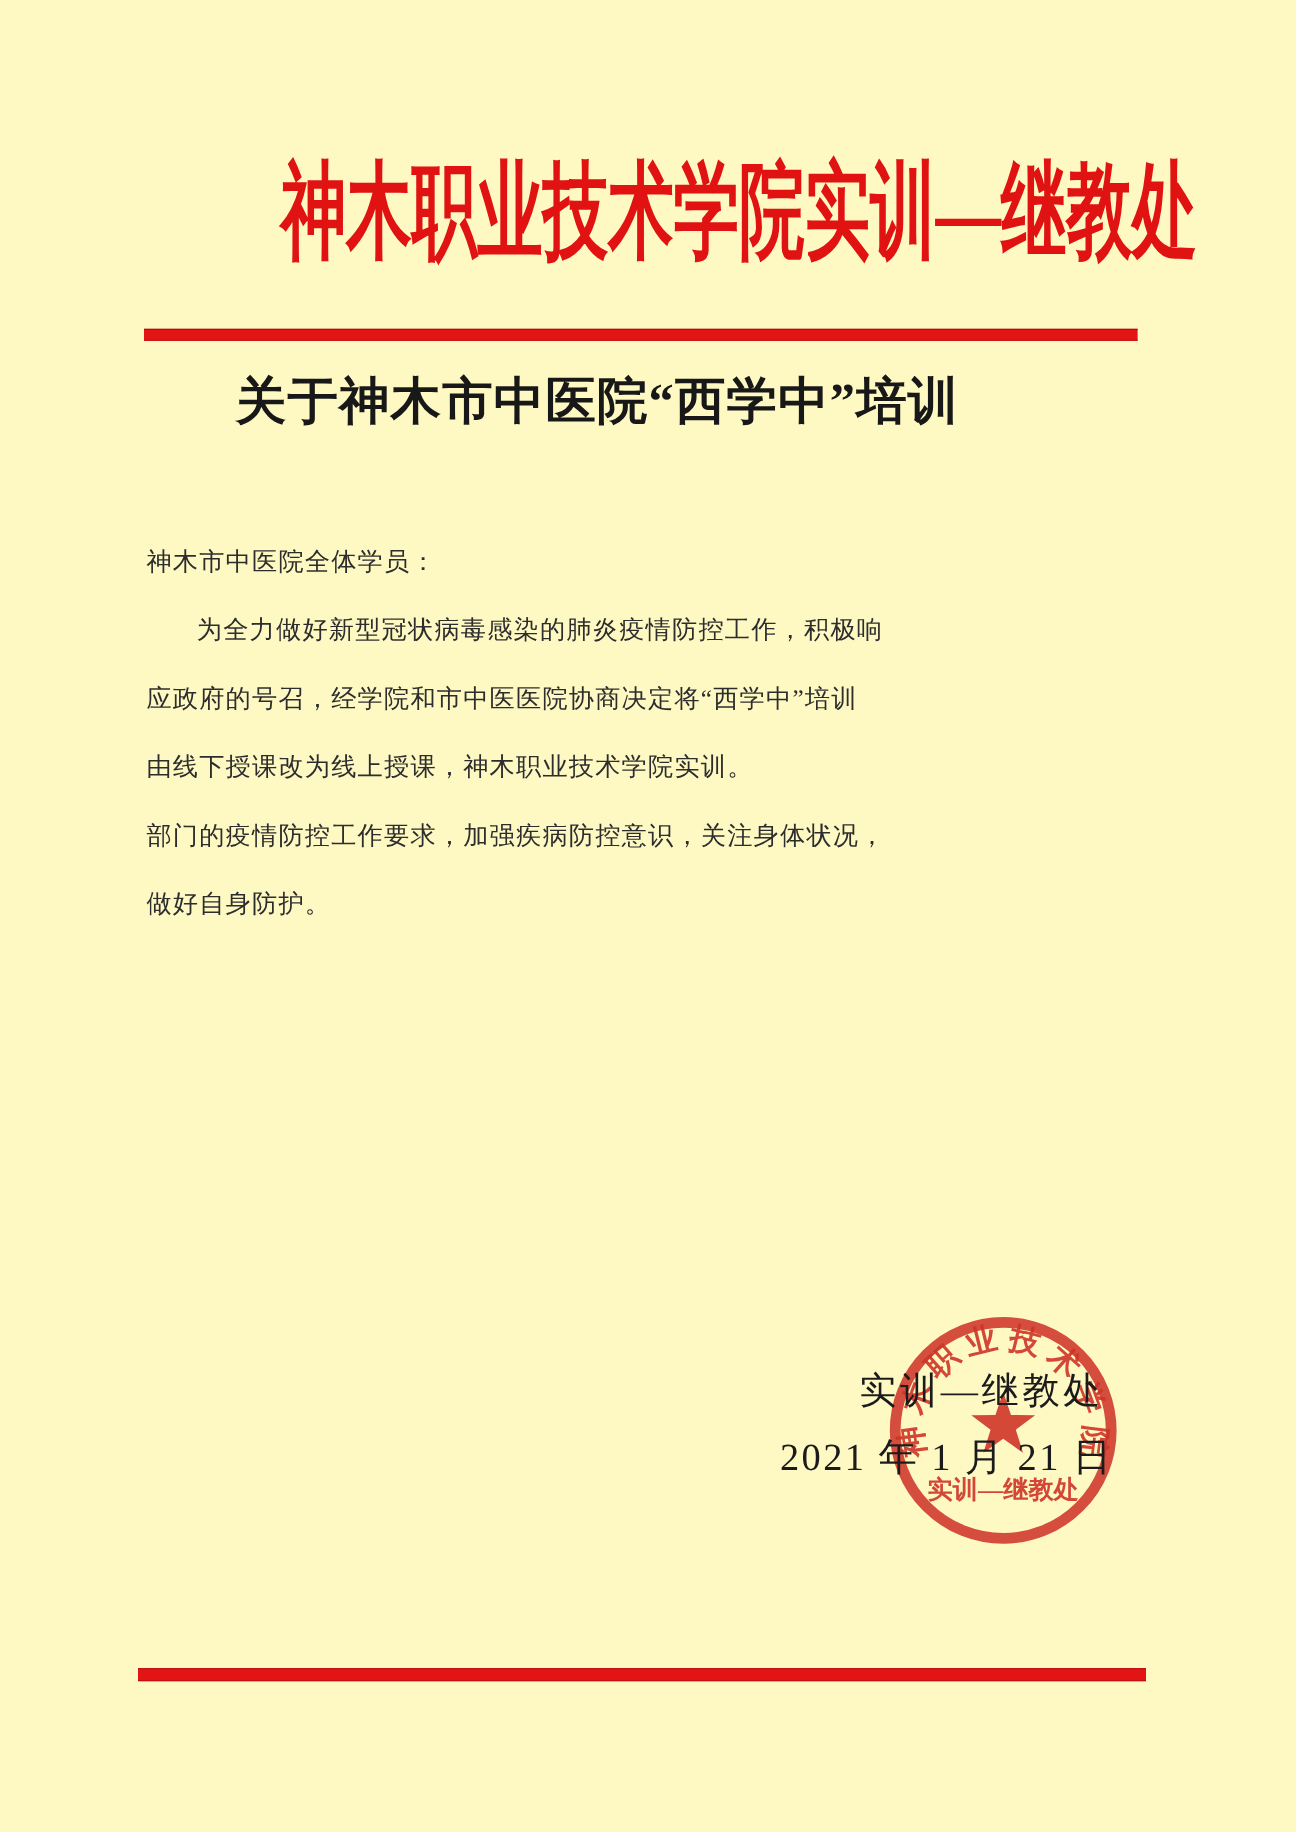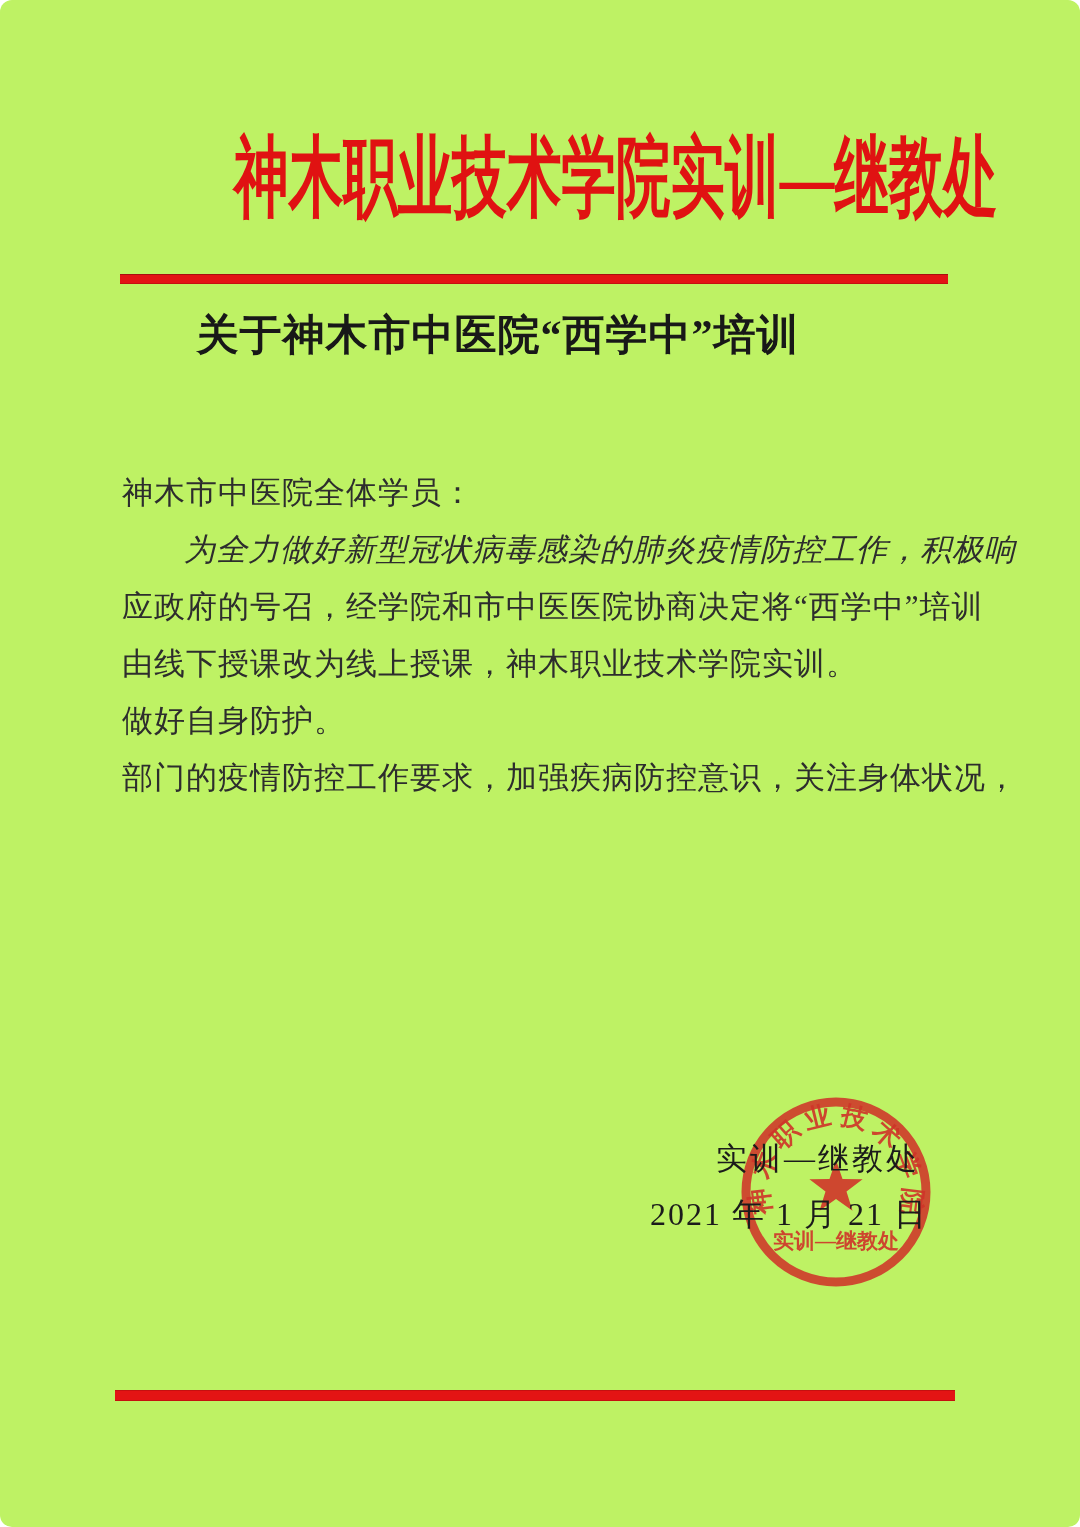--- a/index.html
+++ b/index.html
@@ -1,22 +1,21 @@
 <!DOCTYPE html>
 <html><head>
 <meta charset="utf-8">
 <style>
   html, body { margin:0; padding:0; background:#ffffff; }
   .page {
     position:relative;
     width:1080px; height:1527px;
-    background:#bef264;
+    background:#fef9c3;
     overflow:hidden;
     font-family:"Liberation Serif","DejaVu Serif",serif;
-    border-radius:12px;
   }
 
   
   .header {
     position:absolute; top:124px; left:0; width:1080px;
     text-align:center;
   }
   .header-inner {
     display:inline-block;
     white-space:nowrap;
@@ -42,28 +41,28 @@
     text-align:center;
     font-weight:bold;
     color:#181818;
     font-size:42px;
     line-height:70px;
     letter-spacing:1px;
   }
 
   
   .body-text {
-    position:absolute; top:464px; left:122px; width:842px;
-    font-size:31px;
+    position:absolute; top:440px; left:122px; width:842px;
+    font-size:21px;
     line-height:57px;
     color:#2d2d2d;
     letter-spacing:1px;
   }
   .line { white-space:nowrap; }
-  .indent { text-indent:2em;font-style:italic; }
+  .indent { text-indent:2em; }
 
   
   .seal {
     position:absolute; left:736px; top:1092px;
     width:200px; height:200px;
     z-index:1;
   }
 
   
   .sig {
@@ -100,22 +99,22 @@
 
   <div class="doc-title">
     <div>关于神木市中医院“西学中”培训</div>
   </div>
 
   <div class="body-text">
     <div class="line">神木市中医院全体学员：</div>
     <div class="line indent">为全力做好新型冠状病毒感染的肺炎疫情防控工作，积极响</div>
     <div class="line">应政府的号召，经学院和市中医医院协商决定将“西学中”培训</div>
     <div class="line">由线下授课改为线上授课，神木职业技术学院实训。</div>
+    <div class="line">部门的疫情防控工作要求，加强疾病防控意识，关注身体状况，</div>
     <div class="line">做好自身防护。</div>
-    <div class="line">部门的疫情防控工作要求，加强疾病防控意识，关注身体状况，</div>
   </div>
 
   <svg class="seal" viewBox="0 0 200 200">
     <circle cx="100" cy="100" r="90" fill="none" stroke="#cf3429" stroke-width="9" opacity="0.88"></circle>
     <defs>
       <path id="sealArc" d="M 38.4 128.7 A 68 68 0 1 1 161.6 128.7" fill="none"></path>
     </defs>
     <text font-size="26" font-weight="bold" fill="#cf3429" opacity="0.9" font-family="Liberation Serif, DejaVu Serif, serif">
       <textPath href="#sealArc" startOffset="50%" text-anchor="middle" lengthAdjust="spacing" textLength="256">神木职业技术学院</textPath>
     </text>

